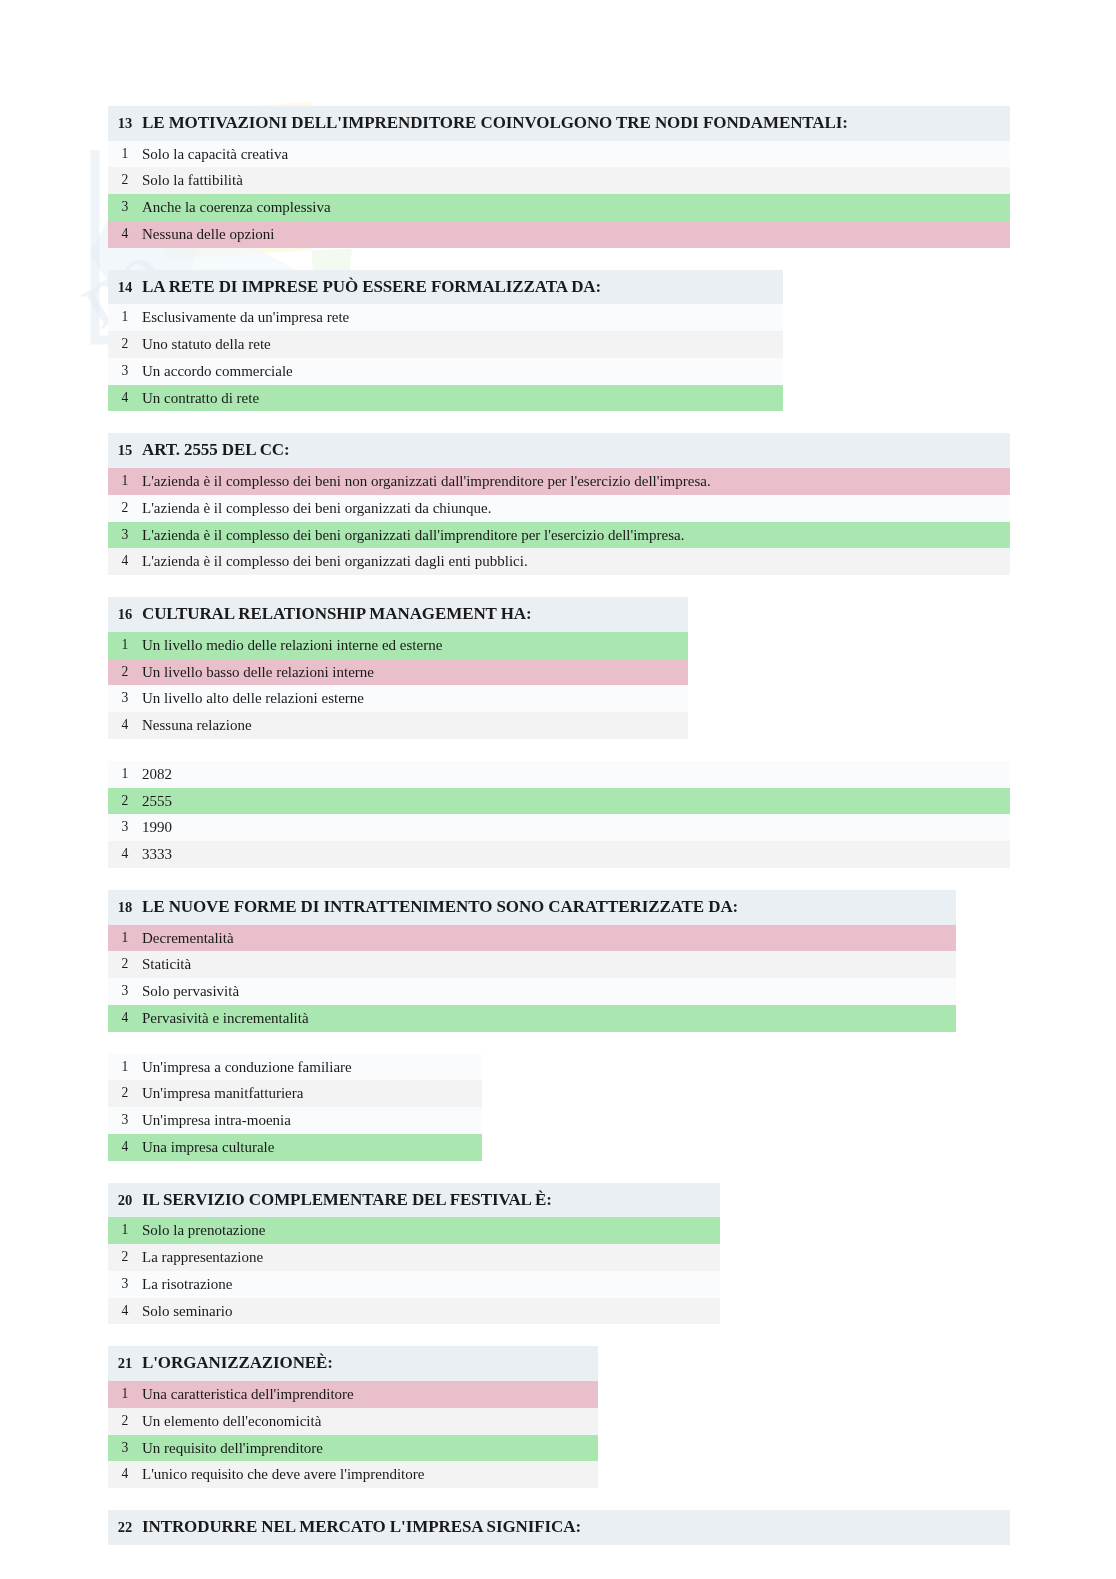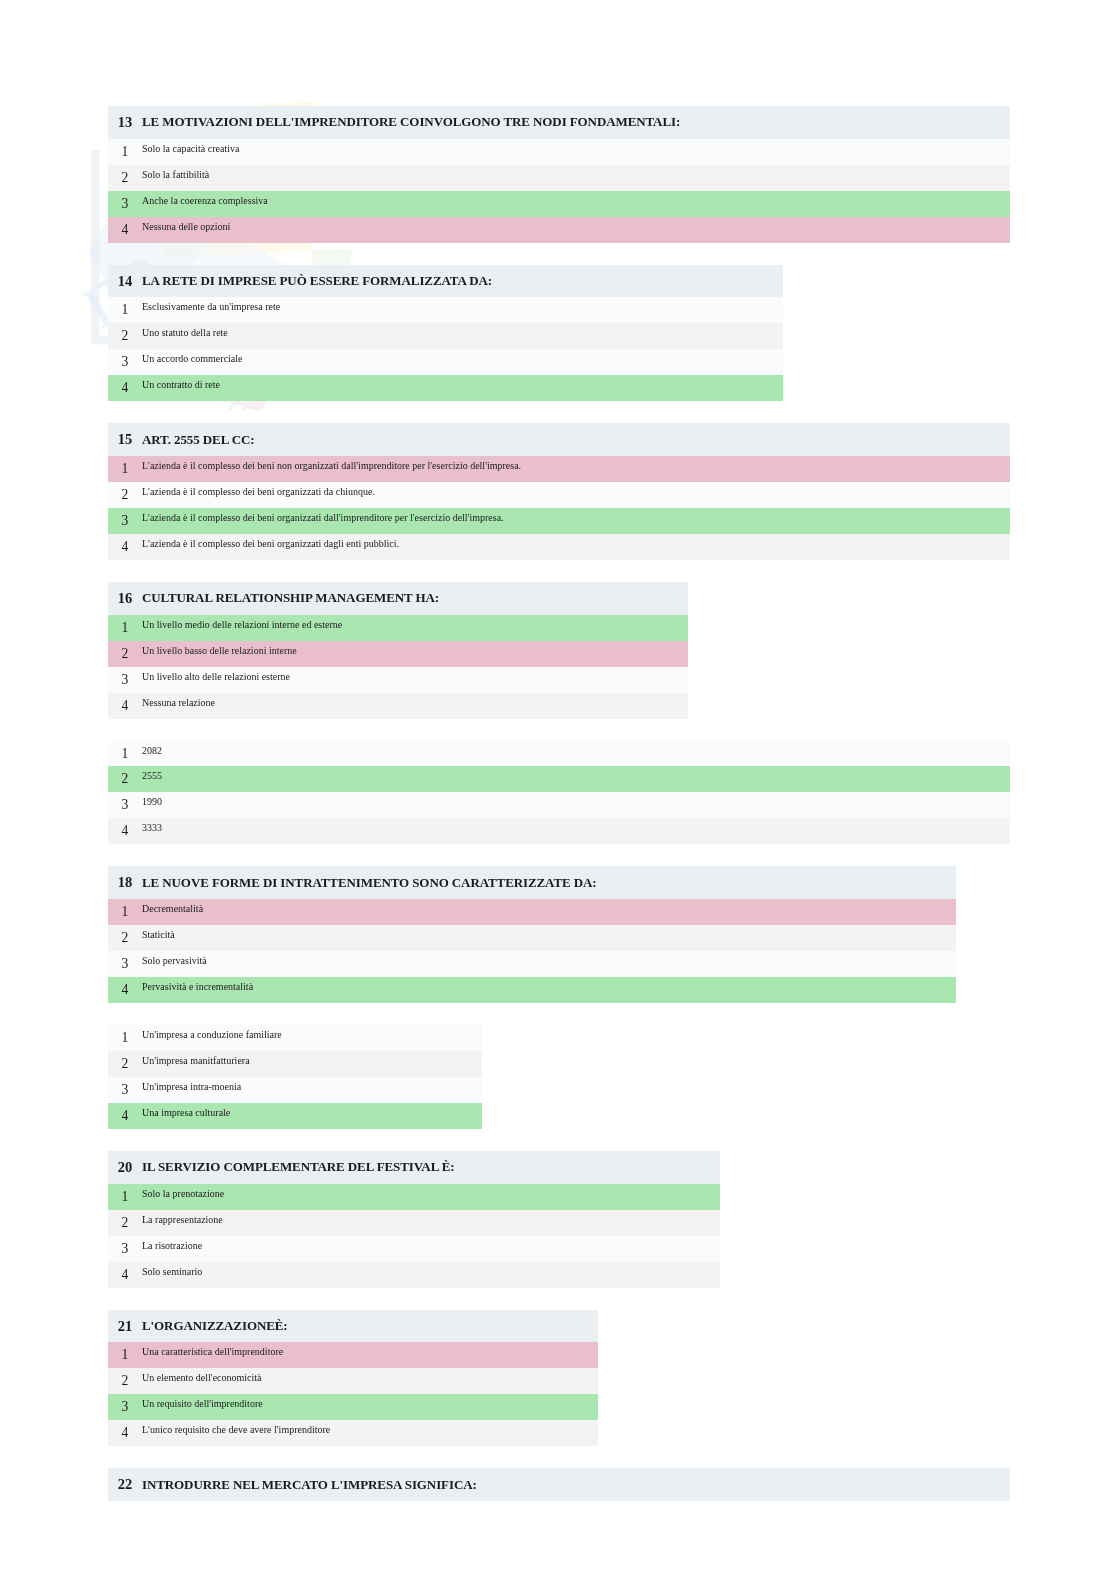--- a/index.html
+++ b/index.html
@@ -56,40 +56,40 @@
   }
   .qhead .qnum {
     flex: 0 0 34px;
     text-align: center;
     font-weight: bold;
     font-size: 14.5px;
     padding-top: 1px;
   }
   .qhead .qtext {
     font-weight: bold;
-    font-size: 13px;
+    font-size: 17px;
     letter-spacing: -0.1px;
     padding-right: 8px;
   }
 
   .opt {
     display: flex;
     align-items: flex-start;
     padding: 4px 4px 4px 0;
     line-height: 1.25;
     background: #f7f8f9;
   }
   .opt .onum {
     flex: 0 0 34px;
     text-align: center;
     font-size: 13.6px;
     padding-top: 1px;
   }
   .opt .otext {
-    font-size: 10px;
+    font-size: 15px;
     padding-right: 8px;
   }
   .opt.correct { background: #a9e6b0; }
   .opt.wrong   { background: #e8bfcb; }
   .opt.plain   { background: #f3f3f3; }
   .opt.white   { background: #fafbfc; }
 </style>
 </head>
 <body>
 

